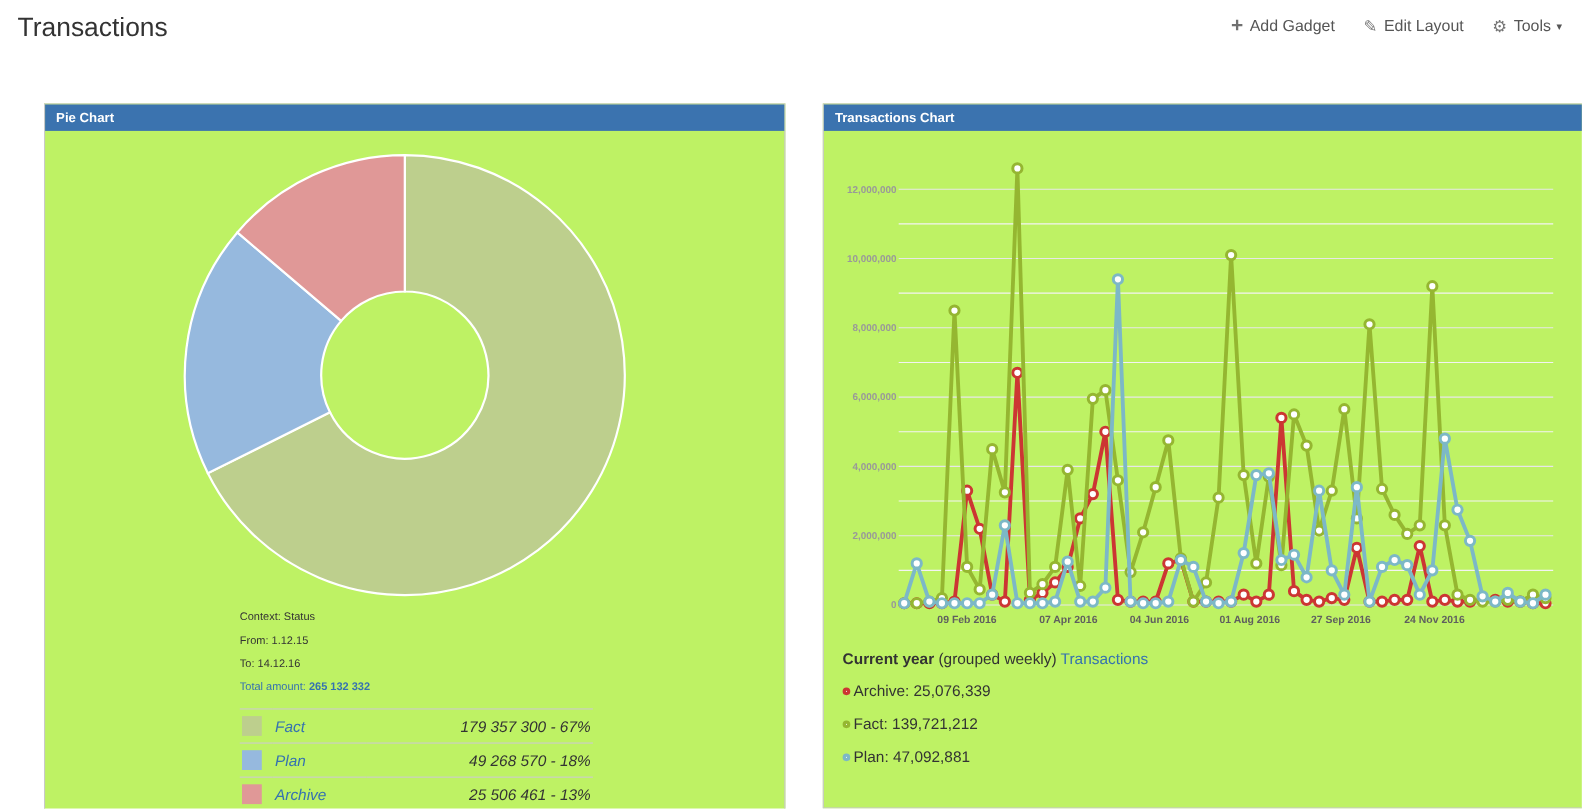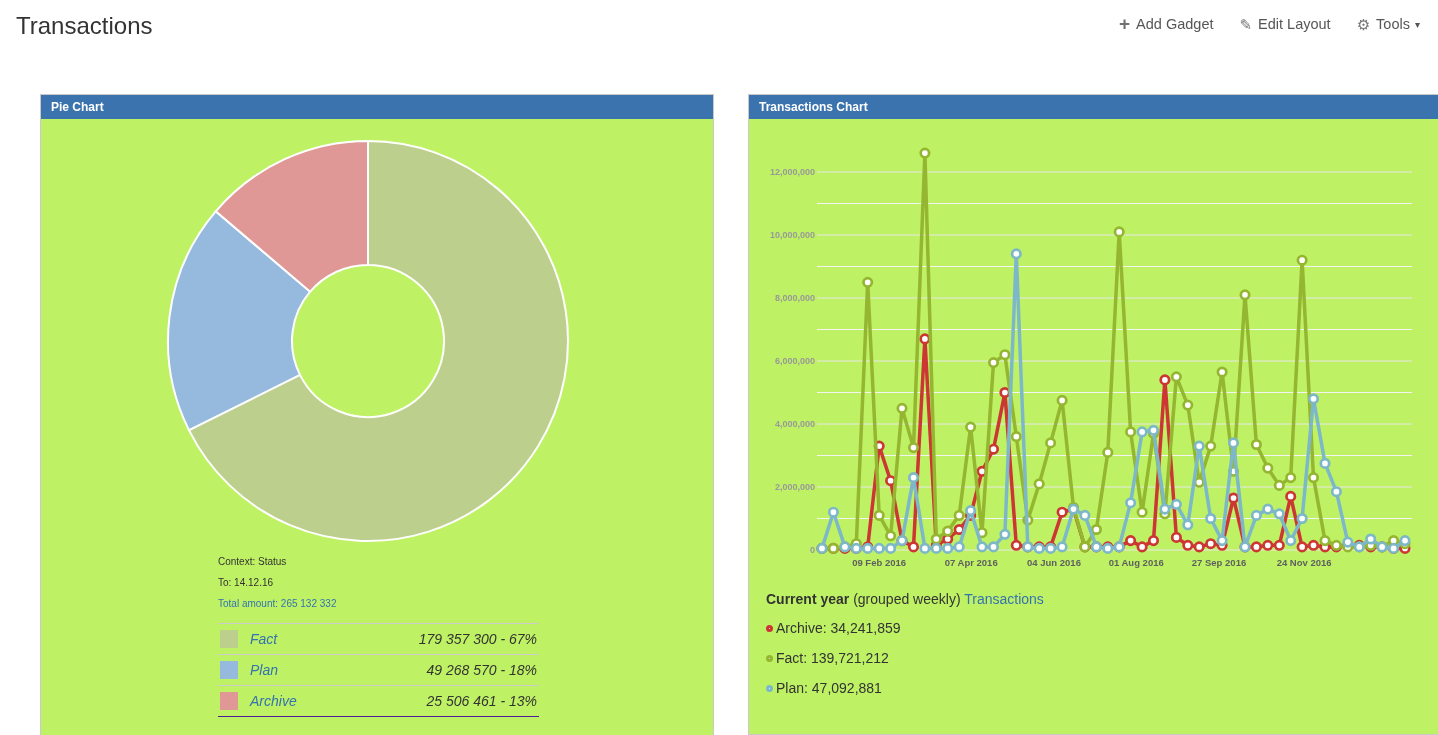--- a/index.html
+++ b/index.html
@@ -17,21 +17,21 @@
   .caret { font-size:10px; color:#565656; margin-left:-1px; }
 
   .gadget { position:absolute; background:#bef264; border:1px solid #c9c9c9;margin-top:29px; }
   #pie-gadget { left:40px; top:65px; width:674px; height:656px; }
   #tx-gadget  { left:748px; top:65px; width:729px; height:641px; }
   .gadget-titlebar { background:#3b73af; color:#fff; font-size:12px; font-weight:bold; padding:5px 10px; line-height:14px; }
 
   .pie-svg { display:block; }
   .pie-context { margin:4px 0 0 177px; font-size:10px; line-height:21px; color:#333; }
   .total-line { color:#3572b0; }
-  .total-value { font-weight:normal; }
+  .total-value { font-weight:bold; }
 
   .legend-table { margin:9px 0 0 177px; width:321px; border-collapse:collapse; font-size:14px;font-style:italic; }
   .legend-table td { border-top:1px solid #ccc; padding:6px 2px; }
   .legend-table tr:last-child td { border-bottom:1px solid #4c1d95; }
   .swatch-cell { width:30px; }
   .swatch { width:18px; height:18px; display:block; }
   .legend-label { color:#3572b0; cursor:pointer; }
   .legend-value { text-align:right; color:#333; }
 
   .line-svg { display:block; }
@@ -73,20 +73,21 @@
   </div>
 
   <svg id="pie-svg" class="pie-svg" width="672" height="428">
       <path d="M327.00 22.00 A200 200 0 1 1 147.96 311.13 L258.97 255.87 A76 76 0 1 0 327.00 146.00 Z" fill="#bdcf8d" stroke="#fff" stroke-width="2"></path>
       <path d="M147.96 311.13 A200 200 0 0 1 174.76 92.29 L269.15 172.71 A76 76 0 0 0 258.97 255.87 Z" fill="#96b9de" stroke="#fff" stroke-width="2"></path>
       <path d="M174.76 92.29 A200 200 0 0 1 327.00 22.00 L327.00 146.00 A76 76 0 0 0 269.15 172.71 Z" fill="#e09897" stroke="#fff" stroke-width="2"></path>
     </svg>
 
   <div class="pie-context">
     <div>Context: Status</div>
+    <div>From: 1.12.15</div>
     <div>To: 14.12.16</div>
     <div class="total-line"><span>Total amount:</span> <span class="total-value">265 132 332</span></div>
   </div>
 
   <table class="legend-table">
     <tbody>
         <tr>
       <td class="swatch-cell">
             <span class="swatch" style="background: rgb(189, 207, 141);"></span>
           </td>
@@ -301,21 +302,21 @@
       <circle cx="621.7" cy="420.0" r="4.2" fill="#fff" stroke="#7cb8c7" stroke-width="2.7"></circle>
       <circle cx="633.1" cy="427.9" r="4.2" fill="#fff" stroke="#7cb8c7" stroke-width="2.7"></circle>
       <circle cx="644.6" cy="429.4" r="4.2" fill="#fff" stroke="#7cb8c7" stroke-width="2.7"></circle>
       <circle cx="656.0" cy="421.6" r="4.2" fill="#fff" stroke="#7cb8c7" stroke-width="2.7"></circle>
     </svg>
 
   <div class="tx-legend">
     <div class="tx-legend-title"><span class="tx-legend-bold">Current year</span> <span>(grouped weekly)</span> <span class="tx-link">Transactions</span></div>
     <div class="tx-legend-item">
       <span class="ring" style="border-color: rgb(204, 54, 51);"></span>
-      <span><span>Archive:</span> <span>34,241,859</span></span>
+      <span><span>Archive:</span> <span>25,076,339</span></span>
     </div>
     <div class="tx-legend-item">
       <span class="ring" style="border-color: rgb(149, 182, 49);"></span>
       <span><span>Fact:</span> <span>139,721,212</span></span>
     </div>
     <div class="tx-legend-item">
       <span class="ring" style="border-color: rgb(124, 184, 199);"></span>
       <span><span>Plan:</span> <span>47,092,881</span></span>
     </div>
   </div>

